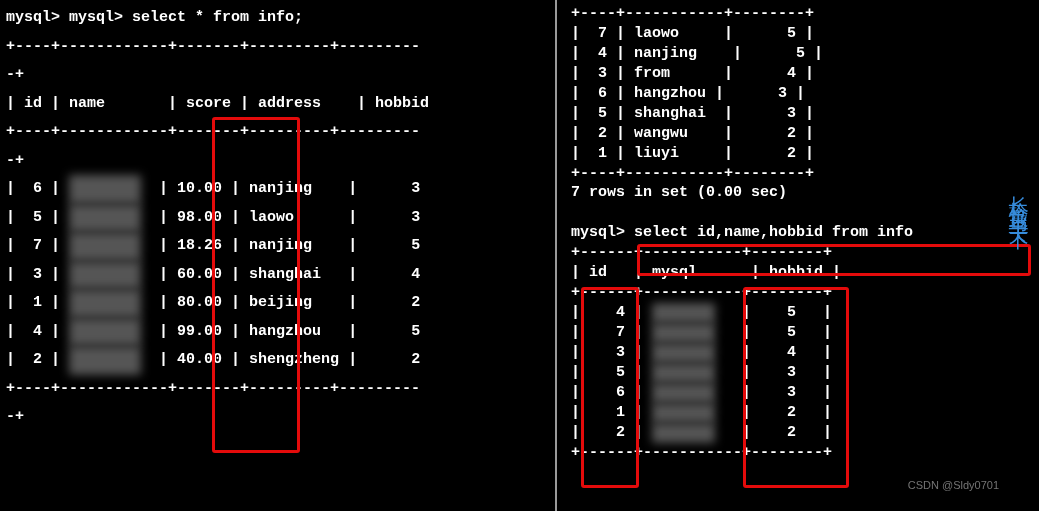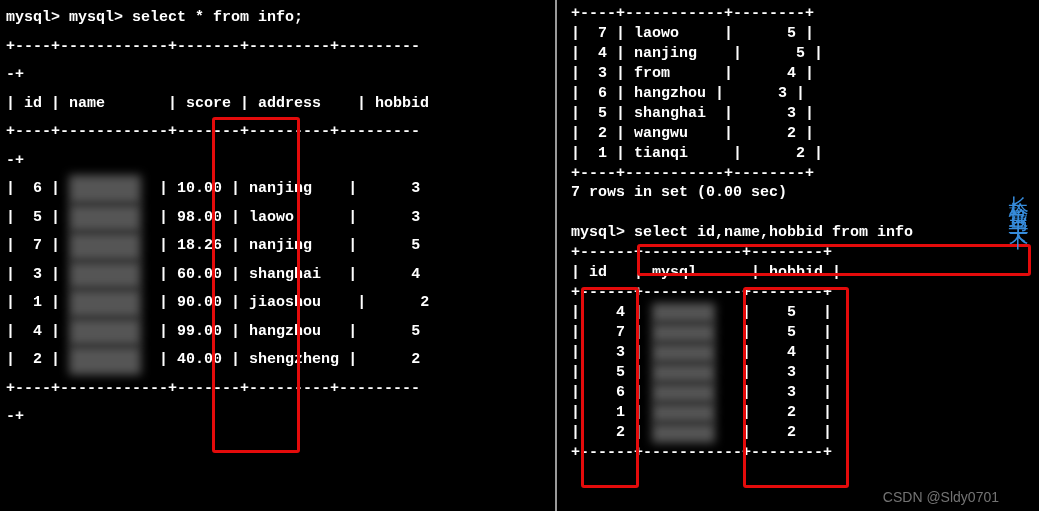--- a/index.html
+++ b/index.html
@@ -59,60 +59,60 @@
     color: #3a94e8;
     font-family: sans-serif;
     font-size: 20px;
     letter-spacing: 6px;
     font-weight: normal;
     opacity: 0.95;
   }
   .watermark-h {
     position: absolute;
     right: 40px;
-    bottom: 6px;
+    bottom: 20px;
     color: #888;
     font-family: sans-serif;
-    font-size: 14px;
+    font-size: 11px;
     font-weight: normal;
     opacity: 0.85;
   }
 </style>
 </head>
 <body>
 
 <div class="panel panel-left">
 <pre><span>mysql&gt; mysql&gt; select * from info;</span>
 <span>+----+------------+-------+---------+---------</span>
 <span>-+</span>
 <span>| id | name       | score | address    | hobbid</span>
 <span>+----+------------+-------+---------+---------</span>
 <span>-+</span>
 |  <span>6</span> | <span class="blur">xxxxxxxx</span>  | <span>10.00</span> | <span>nanjing</span>    |      <span>3</span>
 |  <span>5</span> | <span class="blur">xxxxxxxx</span>  | <span>98.00</span> | <span>laowo</span>      |      <span>3</span>
 |  <span>7</span> | <span class="blur">xxxxxxxx</span>  | <span>18.26</span> | <span>nanjing</span>    |      <span>5</span>
 |  <span>3</span> | <span class="blur">xxxxxxxx</span>  | <span>60.00</span> | <span>shanghai</span>   |      <span>4</span>
-|  <span>1</span> | <span class="blur">xxxxxxxx</span>  | <span>90.00</span> | <span>jiaoshou</span>    |      <span>2</span>
+|  <span>1</span> | <span class="blur">xxxxxxxx</span>  | <span>80.00</span> | <span>beijing</span>    |      <span>2</span>
 |  <span>4</span> | <span class="blur">xxxxxxxx</span>  | <span>99.00</span> | <span>hangzhou</span>   |      <span>5</span>
 |  <span>2</span> | <span class="blur">xxxxxxxx</span>  | <span>40.00</span> | <span>shengzheng</span> |      <span>2</span>
 <span>+----+------------+-------+---------+---------</span>
 <span>-+</span></pre>
 
   <div class="redbox" style="left:212px; top:117px; width:82px; height:330px;"></div>
 </div>
 
 <div class="panel panel-right">
 <pre><span>+----+-----------+--------+</span>
 |  <span>7</span> | <span>laowo</span>     |      <span>5</span> |
 |  <span>4</span> | <span>nanjing</span>    |      <span>5</span> |
 |  <span>3</span> | <span>from</span>      |      <span>4</span> |
 |  <span>6</span> | <span>hangzhou</span> |      <span>3</span> |
 |  <span>5</span> | <span>shanghai</span>  |      <span>3</span> |
 |  <span>2</span> | <span>wangwu</span>    |      <span>2</span> |
-|  <span>1</span> | <span>tianqi</span>     |      <span>2</span> |
+|  <span>1</span> | <span>liuyi</span>     |      <span>2</span> |
 <span>+----+-----------+--------+</span>
 <span>7 rows in set (0.00 sec)</span>
 
 <span>mysql&gt; select id,name,hobbid from info </span>
 <span>+------+-----------+--------+</span>
 <span>| id   | mysql      | hobbid |</span>
 <span>+------+-----------+--------+</span>
 |    <span>4</span> | <span class="blur">xxxxx  </span>   |    <span>5</span>   |
 |    <span>7</span> | <span class="blur">xxxx   </span>   |    <span>5</span>   |
 |    <span>3</span> | <span class="blur">xxxxxx </span>   |    <span>4</span>   |

